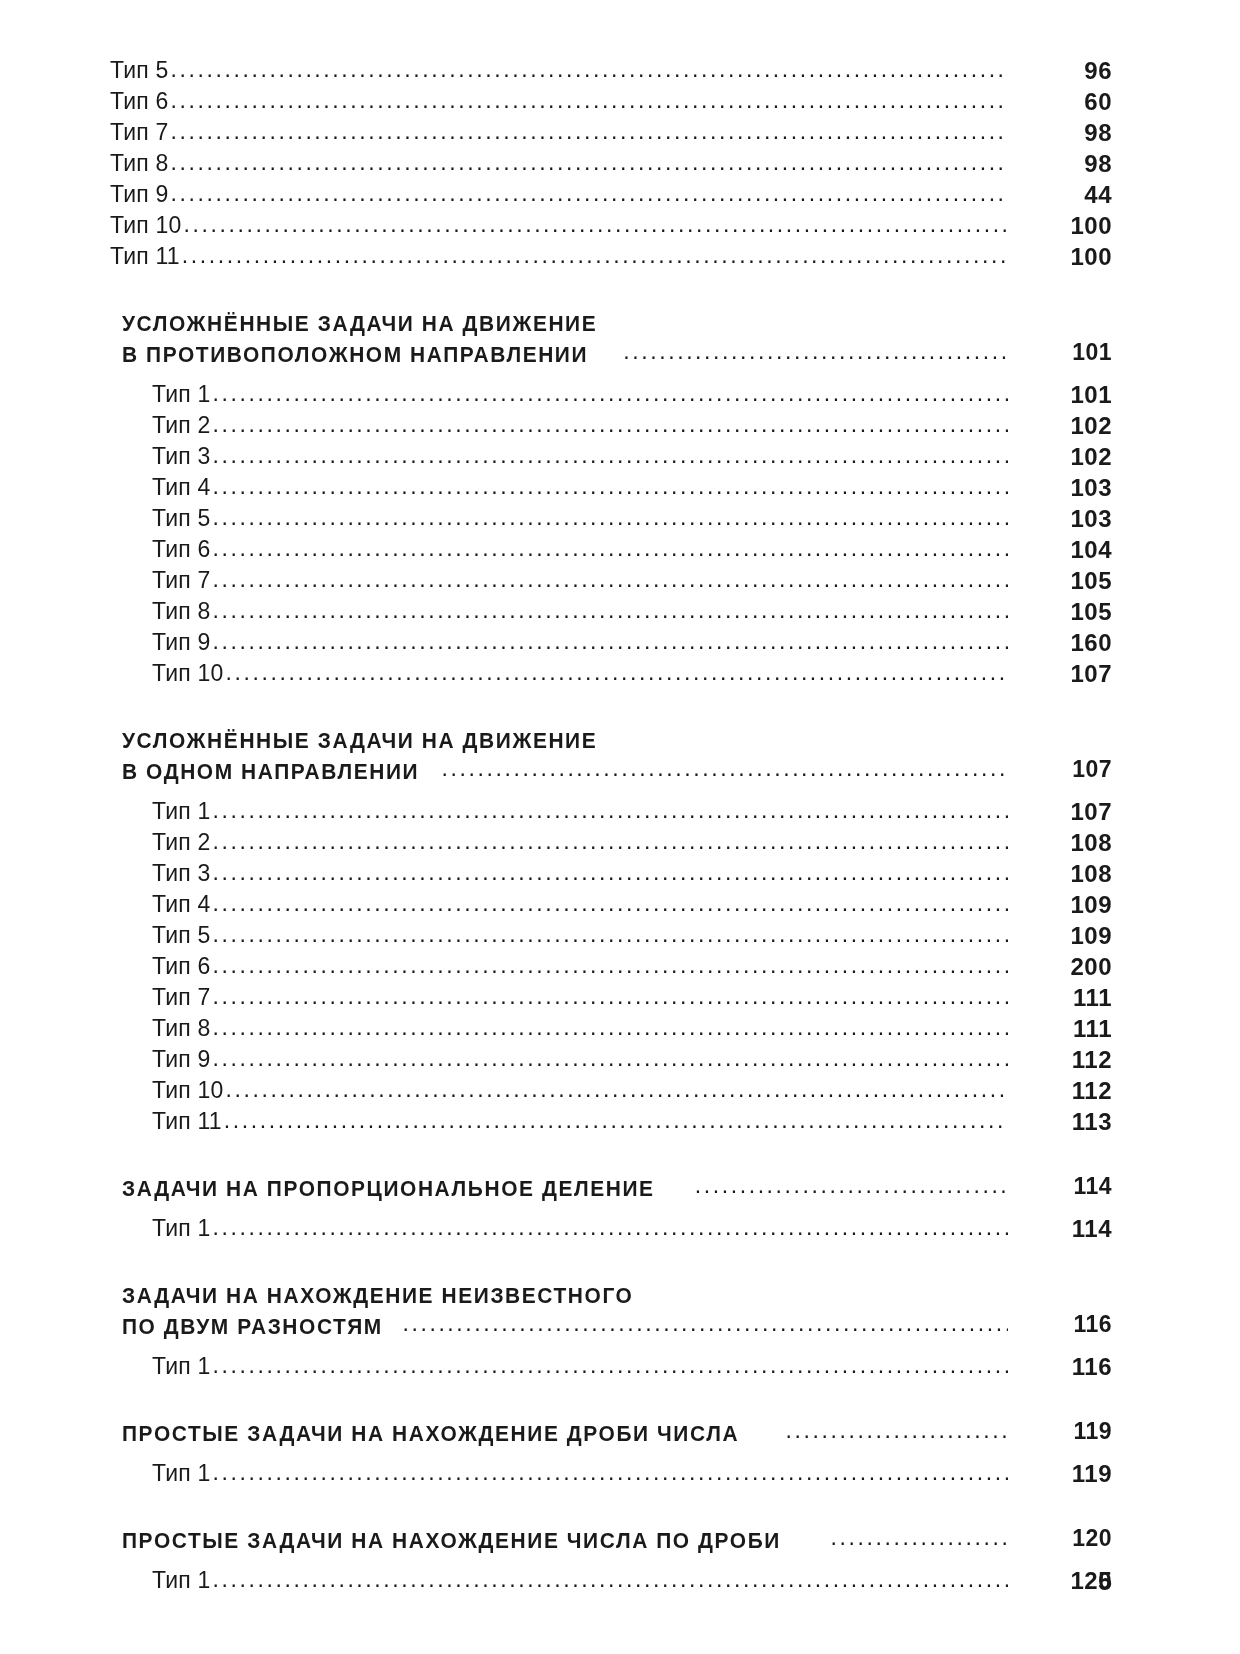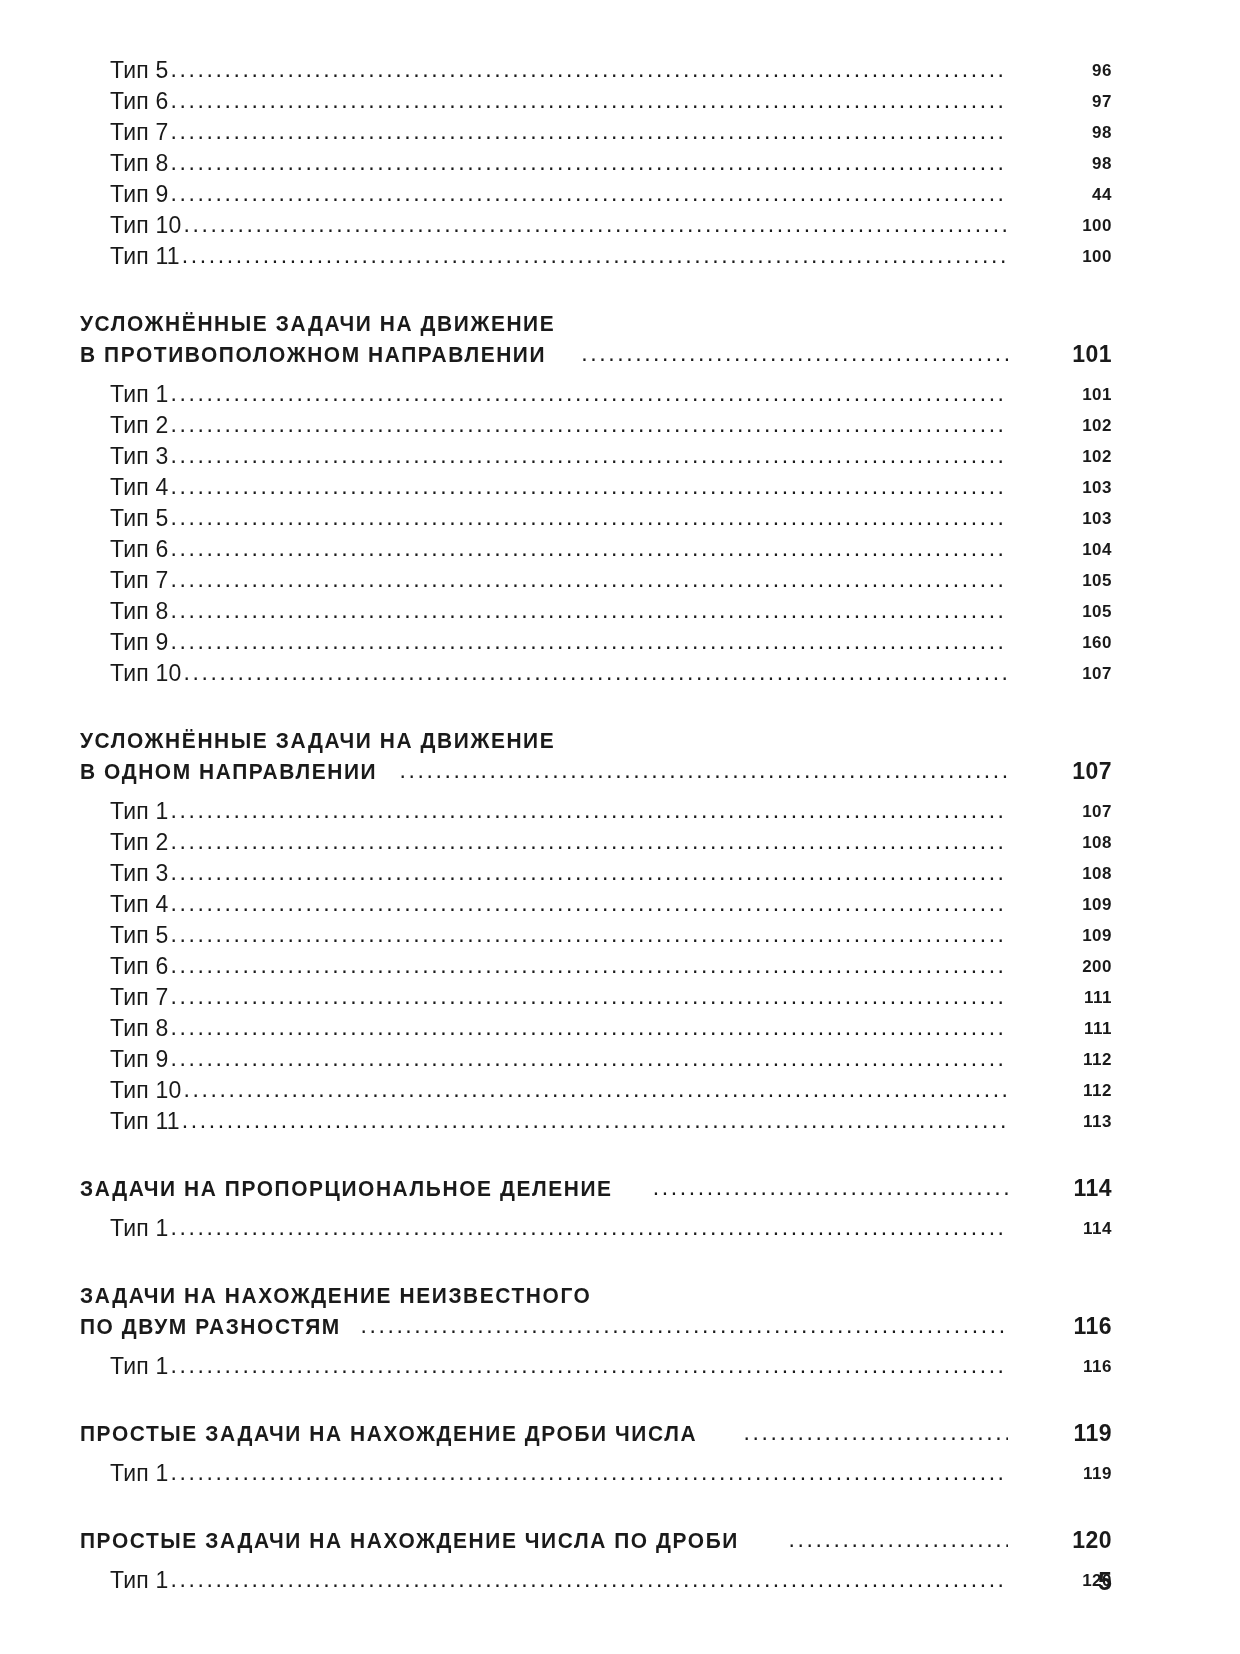--- a/index.html
+++ b/index.html
@@ -62,32 +62,33 @@
     padding-left: 30px;
   }
   .entry .lbl { padding-right: 2px; }
   .entry .leader {
     font-size: 23px;
     letter-spacing: 2.6px;
     color: #1a1a1a;
   }
   .entry .num {
     width: 104px;
-    font-size: 17px;
+    font-size: 24px;
     font-weight: 700;
     letter-spacing: 0.5px;
   }
 
   
   .section {
     margin-top: 36px;
+    margin-left: 42px;
   }
   .head-row {
     display: flex;
-    align-items: center;
+    align-items: flex-start;
     width: 100%;
   }
   .head-row .lbl {
     font-size: 22.5px;
     font-weight: 700;
     letter-spacing: 1.7px;
     white-space: nowrap;
     text-transform: uppercase;
     transform: scaleX(0.93);
     transform-origin: left center;
@@ -134,21 +135,21 @@
       <div class="group">
         <div>
           <div class="row entry">
             <span class="lbl">Тип 5</span>
             <span class="leader">...........................................................................................................................................................................................</span>
             <span class="num">96</span>
           </div>
           <div class="row entry">
             <span class="lbl">Тип 6</span>
             <span class="leader">...........................................................................................................................................................................................</span>
-            <span class="num">97</span>
+            <span class="num">60</span>
           </div>
           <div class="row entry">
             <span class="lbl">Тип 7</span>
             <span class="leader">...........................................................................................................................................................................................</span>
             <span class="num">98</span>
           </div>
           <div class="row entry">
             <span class="lbl">Тип 8</span>
             <span class="leader">...........................................................................................................................................................................................</span>
             <span class="num">98</span>

